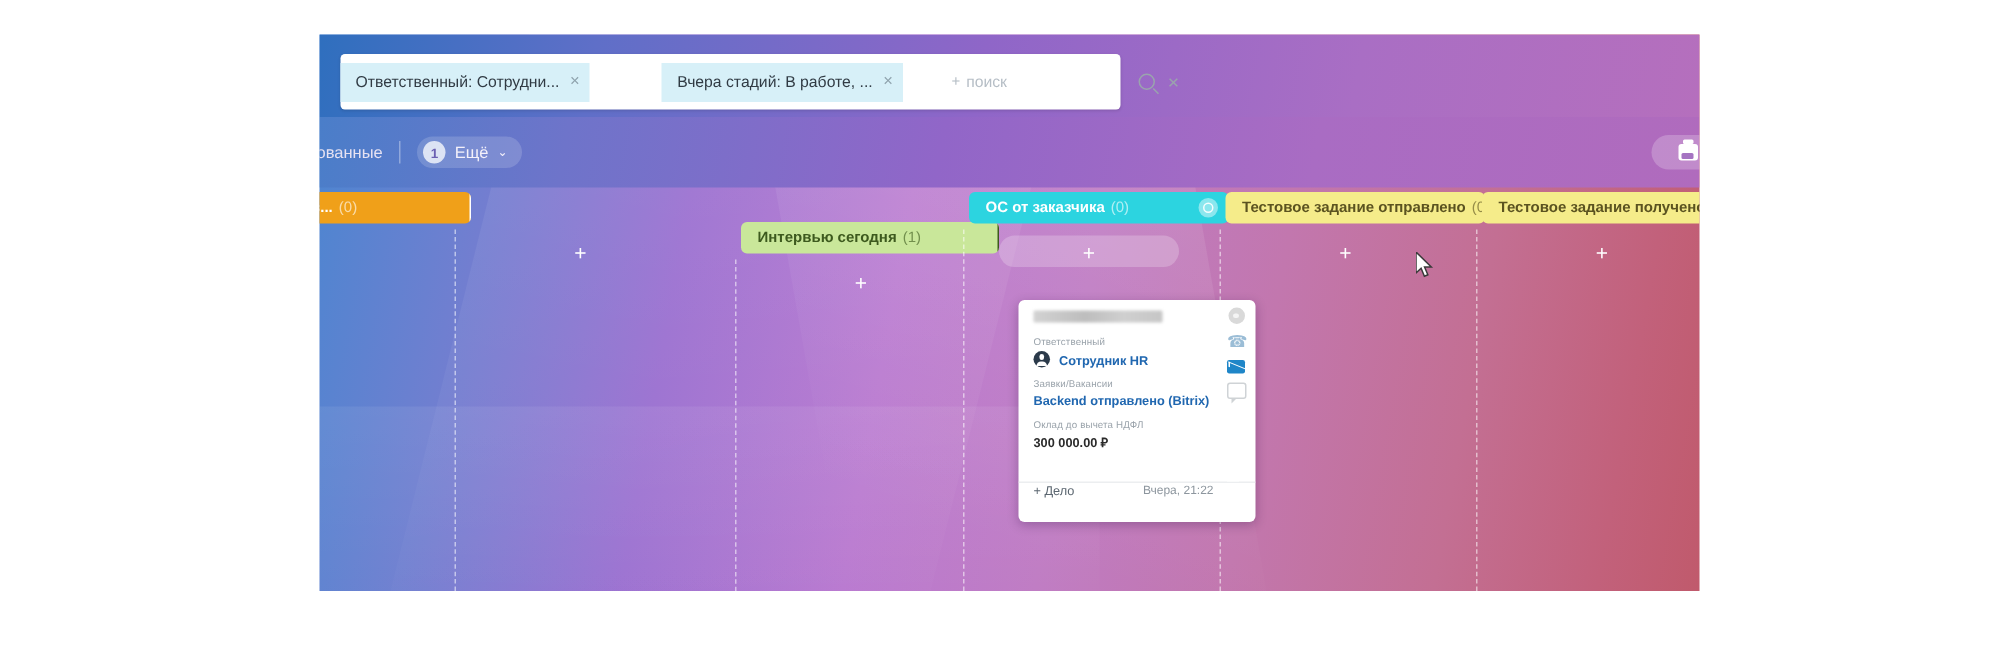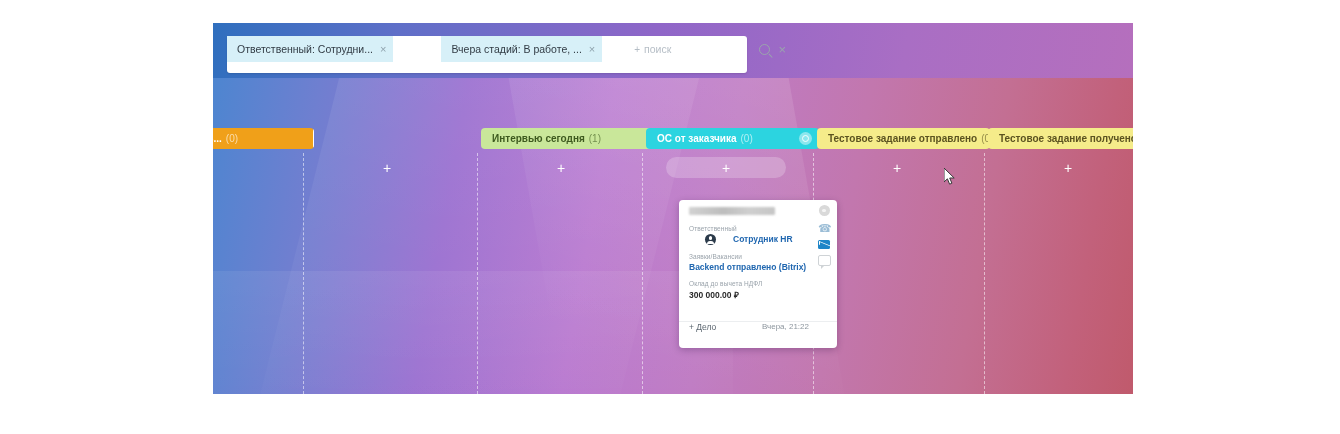--- a/index.html
+++ b/index.html
@@ -57,20 +57,21 @@
     height: 55px;
     background: linear-gradient(100deg, #2f6fbe 0%, #5f6fc8 20%, #8f66c8 48%, #a96ec4 75%, #b56fbd 100%);
   }
   #filter-bar {
     position: absolute;
     left: 14px; top: 13px;
     width: 520px; height: 37px;
     background: #ffffff;
     border-radius: 3px;
     display: flex;
+    align-items: center;
     box-shadow: 0 1px 2px rgba(0,0,0,.12);
     gap: 24px;
   }
   .filter-chip {
     display: flex;
     align-items: center;
     height: 26px;
     background: #d7f0f8;
     padding: 0 4px 0 10px;
     font-size: 10.5px;
@@ -327,24 +328,24 @@
   .card-value {
     position: absolute;
     left: 10px;
     font-size: 8.5px;
     color: #2067b0;
     font-weight: bold;
   }
   #responsible-label { top: 25px; }
   #responsible-row {
     position: absolute;
-    left: 26px; top: 34px;
-    display: flex;
-    align-items: flex-start;
-    gap: 17px;
+    left: 10px; top: 34px;
+    display: flex;
+    align-items: center;
+    gap: 6px;
     cursor: pointer;
   }
   .mini-avatar {
     width: 11px; height: 11px;
     border-radius: 50%;
     background: #2b3a4a;
     position: relative;
     flex: none;
   }
   .mini-avatar::before {
@@ -499,33 +500,45 @@
         <input id="search-input" type="text" placeholder="поиск" style="">
         <div id="search-icons">
           <span class="mag-icon"></span>
           <span class="x-icon">×</span>
         </div>
       </div>
 
     </div>
   </div>
 
+  <div id="subbar">
+    <span id="subbar-tail-label">ованные</span>
+    <span id="subbar-divider"></span>
+    <div id="more-pill">
+      <span id="more-count">1</span>
+      <span id="more-label">Ещё</span>
+      <span id="more-caret">⌄</span>
+    </div>
+    <div id="print-button">
+      <span id="print-glyph"></span>
+    </div>
+  </div>
 
   <div id="kanban">
       <div class="column" style="left: -62px; width: 152px;">
         <div class="stage-header" style="left: 0px; width: 152px; background: rgb(240, 160, 25); color: rgb(255, 255, 255);">
           <span>ование с з...</span>
           <span class="stage-count">(0)</span>
         </div>
       </div>
       <div class="column" style="left: 90px; width: 169px;">
         <div class="col-divider" style="left: 0px;"></div>
         <div class="add-btn" style="left: 24px; width: 120px;">+</div>
       </div>
-      <div class="column" style="left: 264px; width: 170px;">
+      <div class="column" style="left: 277px; width: 170px; margin-top: 20px;">
         <div class="col-divider" style="left: 0px;"></div>
         <div class="stage-header" style="left: 4px; width: 161px; background: rgb(201, 231, 154); color: rgb(61, 90, 30);">
           <span>Интервью сегодня</span>
           <span class="stage-count">(1)</span>
         </div>
         <div class="add-btn" style="left: 24px; width: 120px;">+</div>
       </div>
       <div class="column" style="left: 429px; width: 171px;">
         <div class="col-divider" style="left: 0px;"></div>
         <div class="stage-header" style="left: 4px; width: 162px; background: rgb(44, 212, 224); color: rgb(255, 255, 255);">

